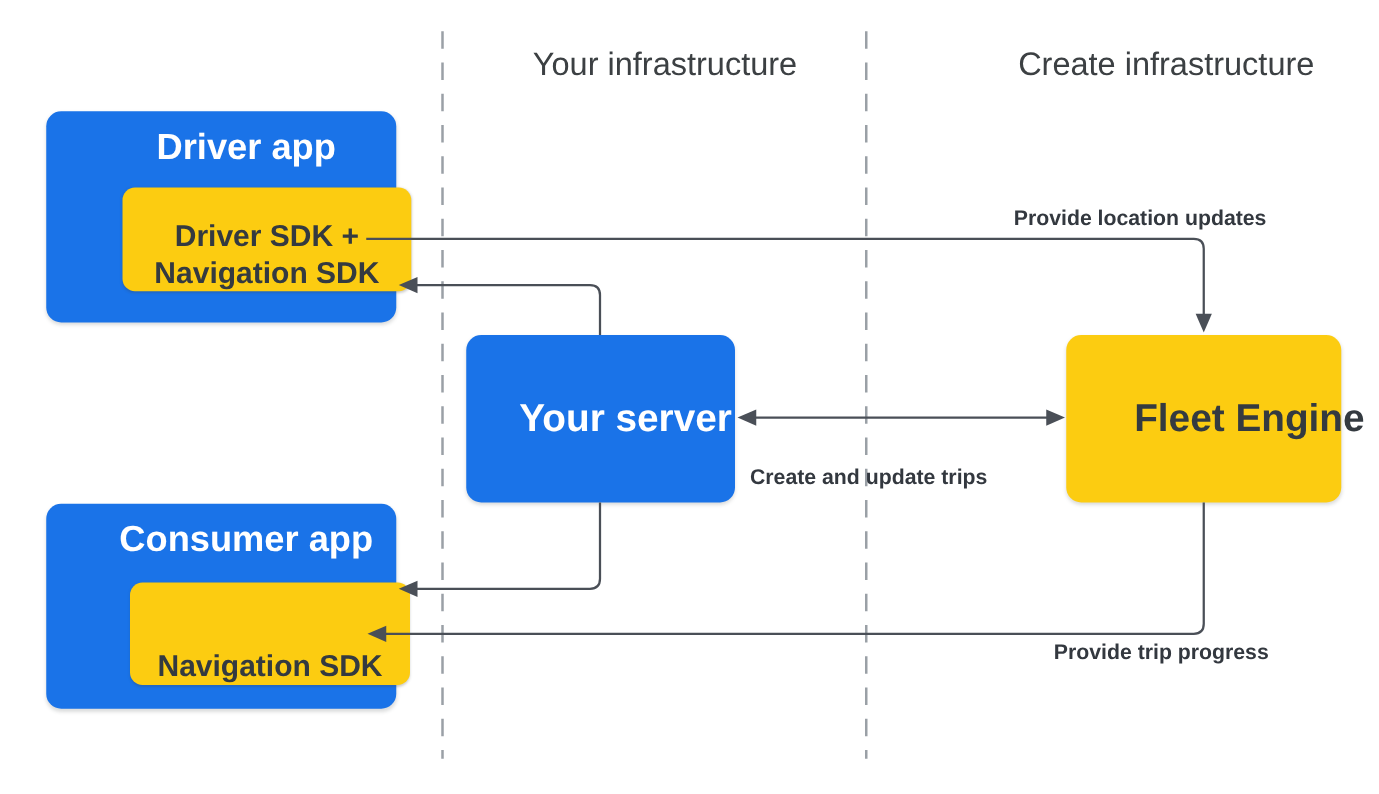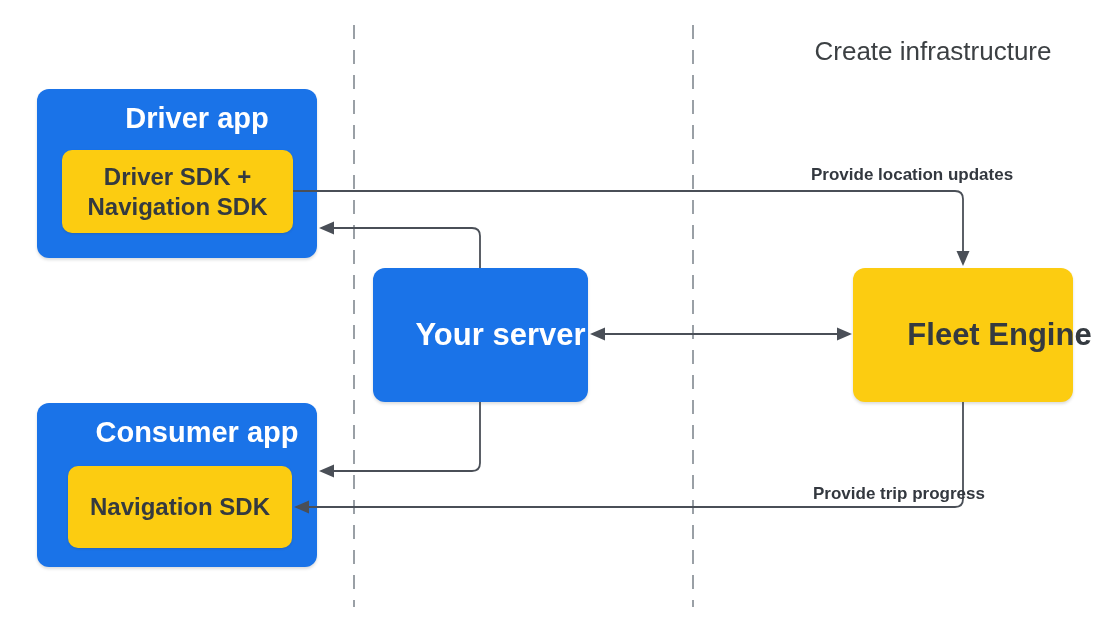--- a/index.html
+++ b/index.html
@@ -60,22 +60,23 @@
     margin-top: 13px;
   }
 
   .sdk-box {
     position: absolute;
     background: var(--yellow);
     border-radius: 10px;
     display: flex;
     flex-direction: column;
     align-items: center;
-    justify-content: center;
+    justify-content: flex-end;
     box-shadow: 0 1px 2px rgba(60,64,67,0.25);
+    margin-left: 36px;
   }
   .sdk-line {
     color: var(--dark_text);
     font-size: 24px;
     font-weight: 700;
     line-height: 1.21;
     white-space: nowrap;
   }
 
   .center-box {
@@ -126,27 +127,28 @@
     position: absolute;
     font-size: 17px;
     font-weight: 700;
     color: var(--label_text);
     white-space: nowrap;
     z-index: 6;
   }
   #label-location-updates { left: 811px; width: 214px; top: 165px; text-align: left; }
   #label-vehicles         { left: 600px; top: 347px; }
   #label-trips            { left: 600px; top: 372px; }
-  #label-trip-progress    { left: 813px; width: 202px; top: 484px; text-align: left; }
+  #label-trip-progress    { left: 813px; width: 202px; top: 512px; text-align: right; }
 </style>
 </head>
 <body>
 
 <div class="canvas">
 
+  <div class="col-header your-infra">Your infrastructure</div>
   <div class="col-header google-infra">Create infrastructure</div>
 
   <div class="node blue" id="driver-app">
     <div class="node-title app-title">Driver app</div>
     <div class="sdk-box" id="driver-sdk">
       <span class="sdk-line">Driver SDK +</span>
       <span class="sdk-line">Navigation SDK</span>
     </div>
   </div>
 
@@ -181,15 +183,16 @@
     <polygon class="arrowhead" points="837,327.5 837,340.5 852,334"></polygon>
 
     <path class="edge-path" d="M480 402 V463 Q480 471 472 471 H332"></path>
     <polygon class="arrowhead" points="334,464.5 334,477.5 319,471"></polygon>
 
     <path class="edge-path" d="M963 402 V499 Q963 507 955 507 H307"></path>
     <polygon class="arrowhead" points="309,500.5 309,513.5 294,507"></polygon>
   </svg>
 
   <div class="edge-label" id="label-location-updates">Provide location updates</div>
+  <div class="edge-label" id="label-trips">Create and update trips</div>
   <div class="edge-label" id="label-trip-progress">Provide trip progress</div>
 
 </div>
 
 </body></html>

